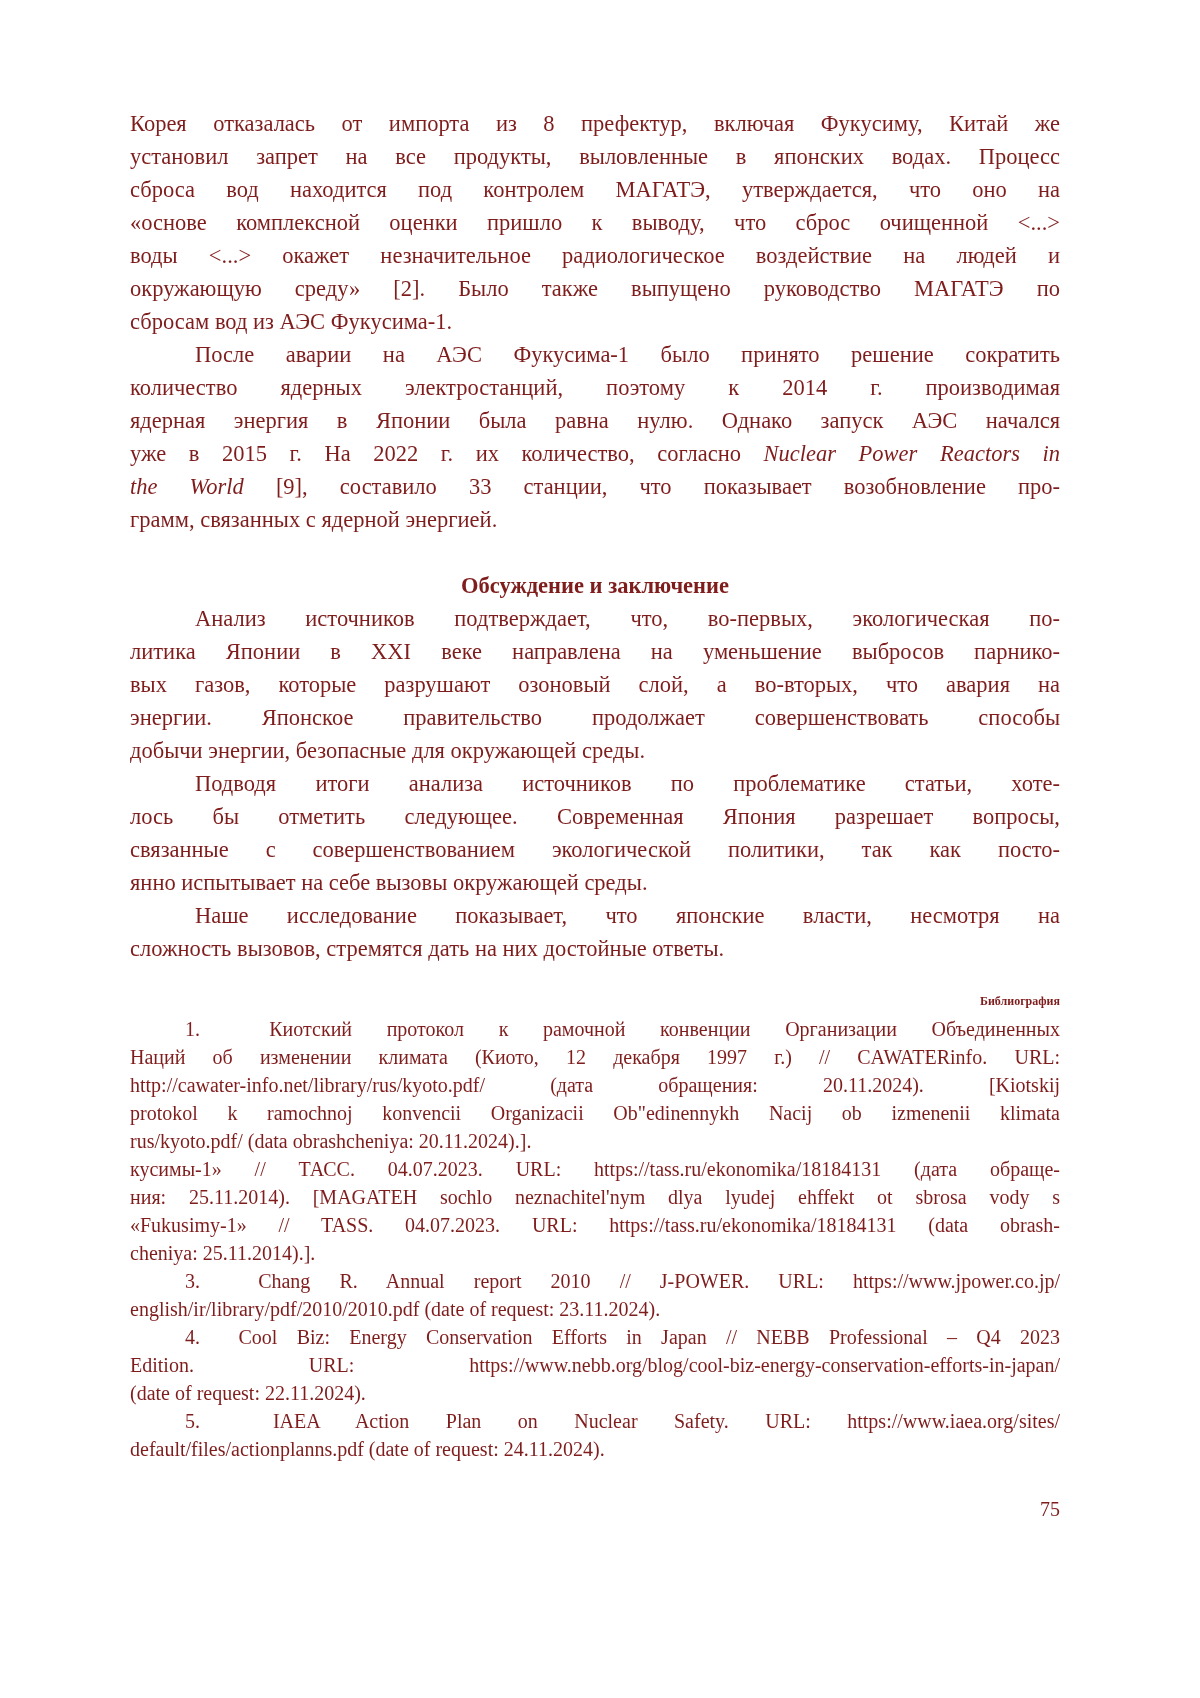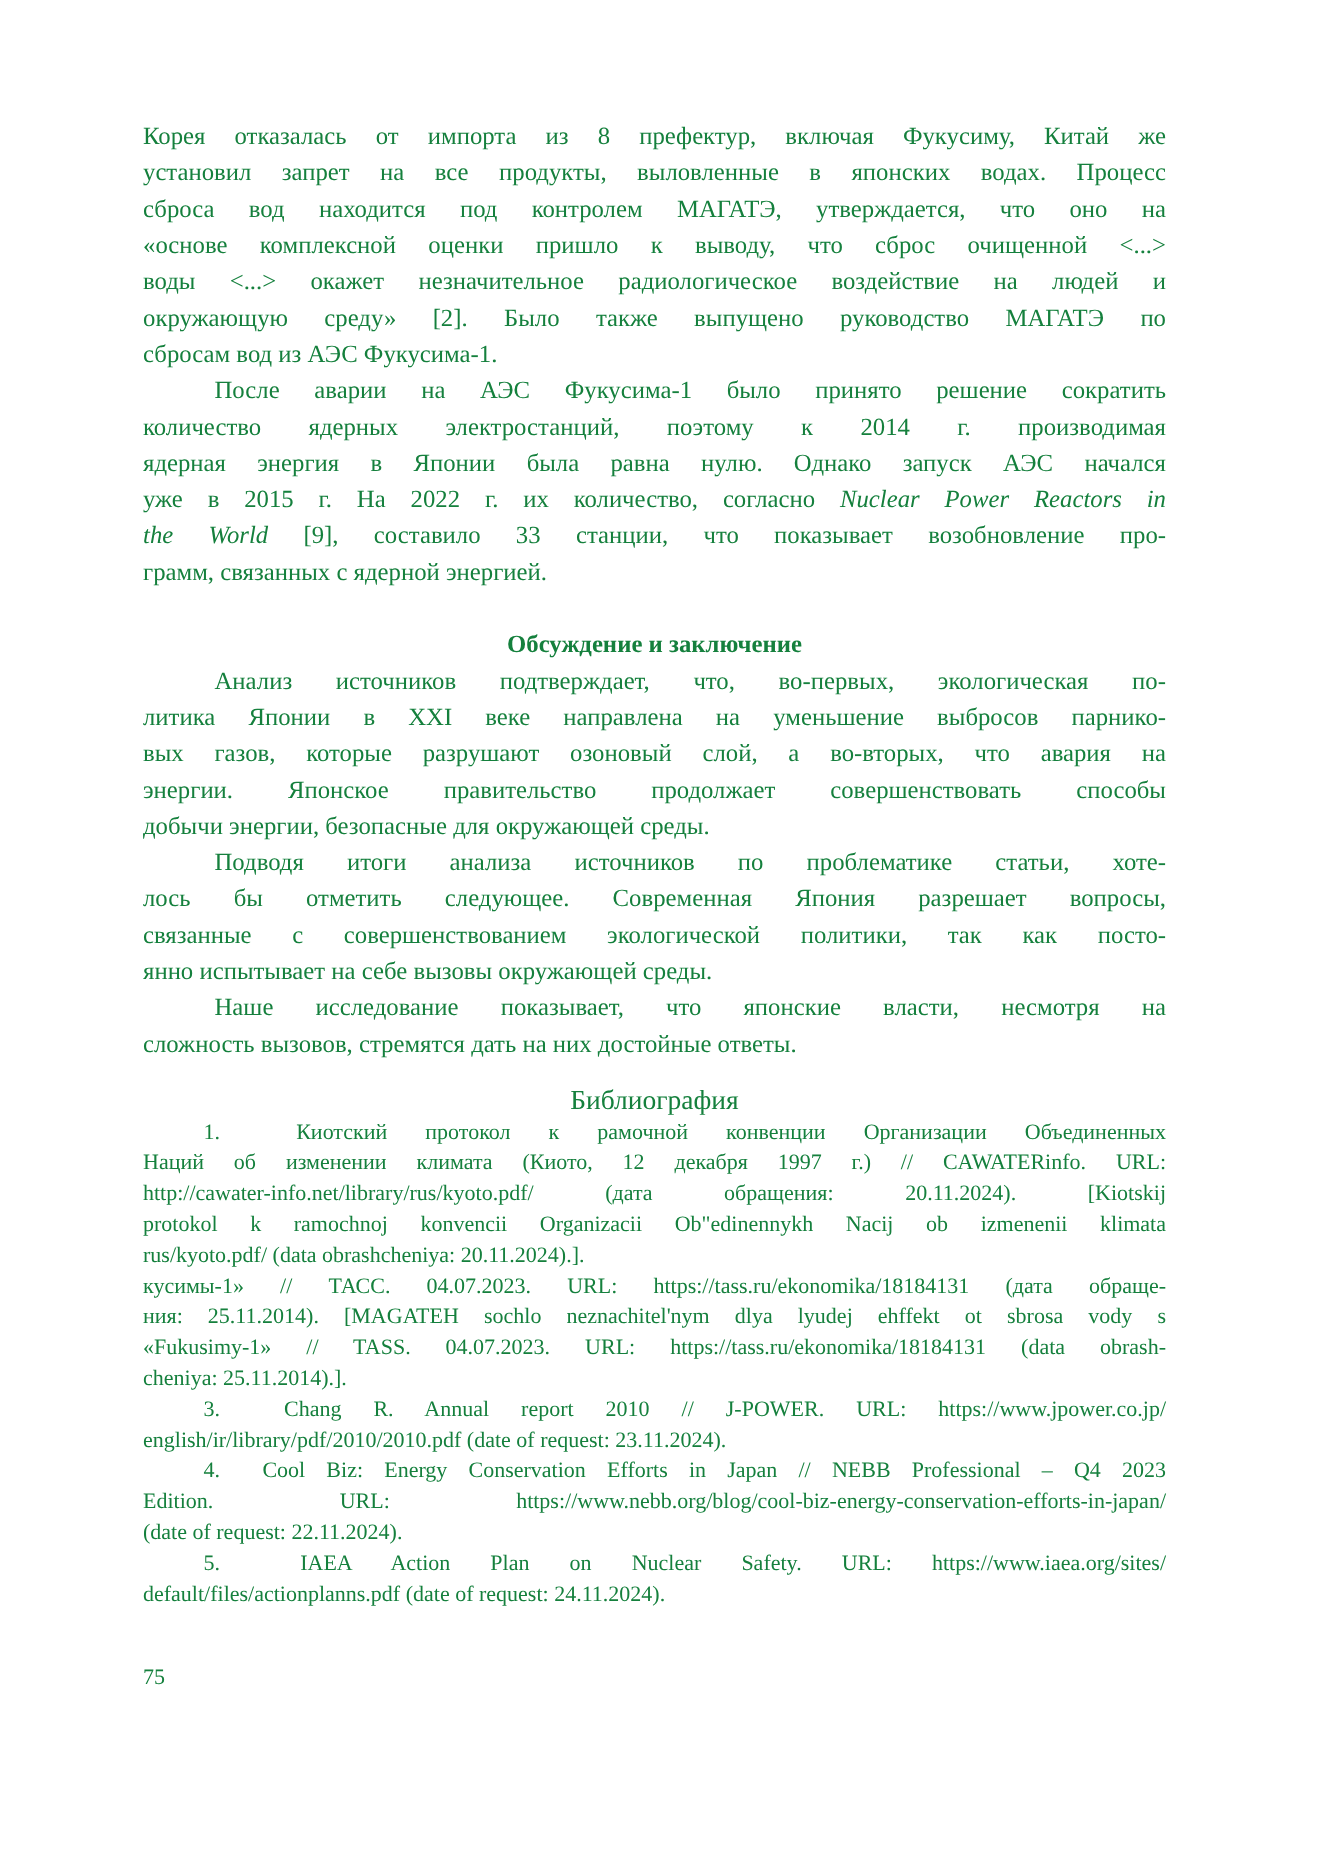--- a/index.html
+++ b/index.html
@@ -8,57 +8,57 @@
     background: #ffffff;
   }
   .page {
     position: relative;
     width: 1200px;
     height: 1698px;
     background: #ffffff;
     box-sizing: border-box;
     padding: 107px 140px 0 130px;
     font-family: "Liberation Serif", "DejaVu Serif", serif;
-    color: #15803d;
+    color: #7f1d1d;
   }
   .para {
     font-size: 22.5px;
     line-height: 33px;
   }
   .line {
     text-align: justify;
     text-align-last: justify;
   }
   .line.indent { text-indent: 65px; }
   .line.last { text-align-last: left; }
   .heading {
     font-weight: bold;
     text-align: center;
     font-size: 22.5px;
     line-height: 33px;
     margin-top: 33px;
   }
   .bib-heading {
-    font-weight: normal;
-    text-align: center;
-    font-size: 25px;
+    font-weight: bold;
+    text-align: right;
+    font-size: 12px;
     line-height: 28px;
     margin-top: 22px;
   }
   .para.bib {
     font-size: 20px;
     line-height: 28px;
   }
   .para.bib .line.indent { text-indent: 55px; }
   em { font-style: italic; }
   .page-number {
-    text-align: left;
+    text-align: right;
     font-size: 20px;
     line-height: 28px;
-    margin-top: 48px;
+    margin-top: 32px;
   }
 </style>
 </head>
 <body>
 
 <div class="page">
   <main>
       <div class="para">
         <div class="line">Корея отказалась от импорта из 8 префектур, включая Фукусиму, Китай же</div>
         <div class="line">установил запрет на все продукты, выловленные в японских водах. Процесс</div>

